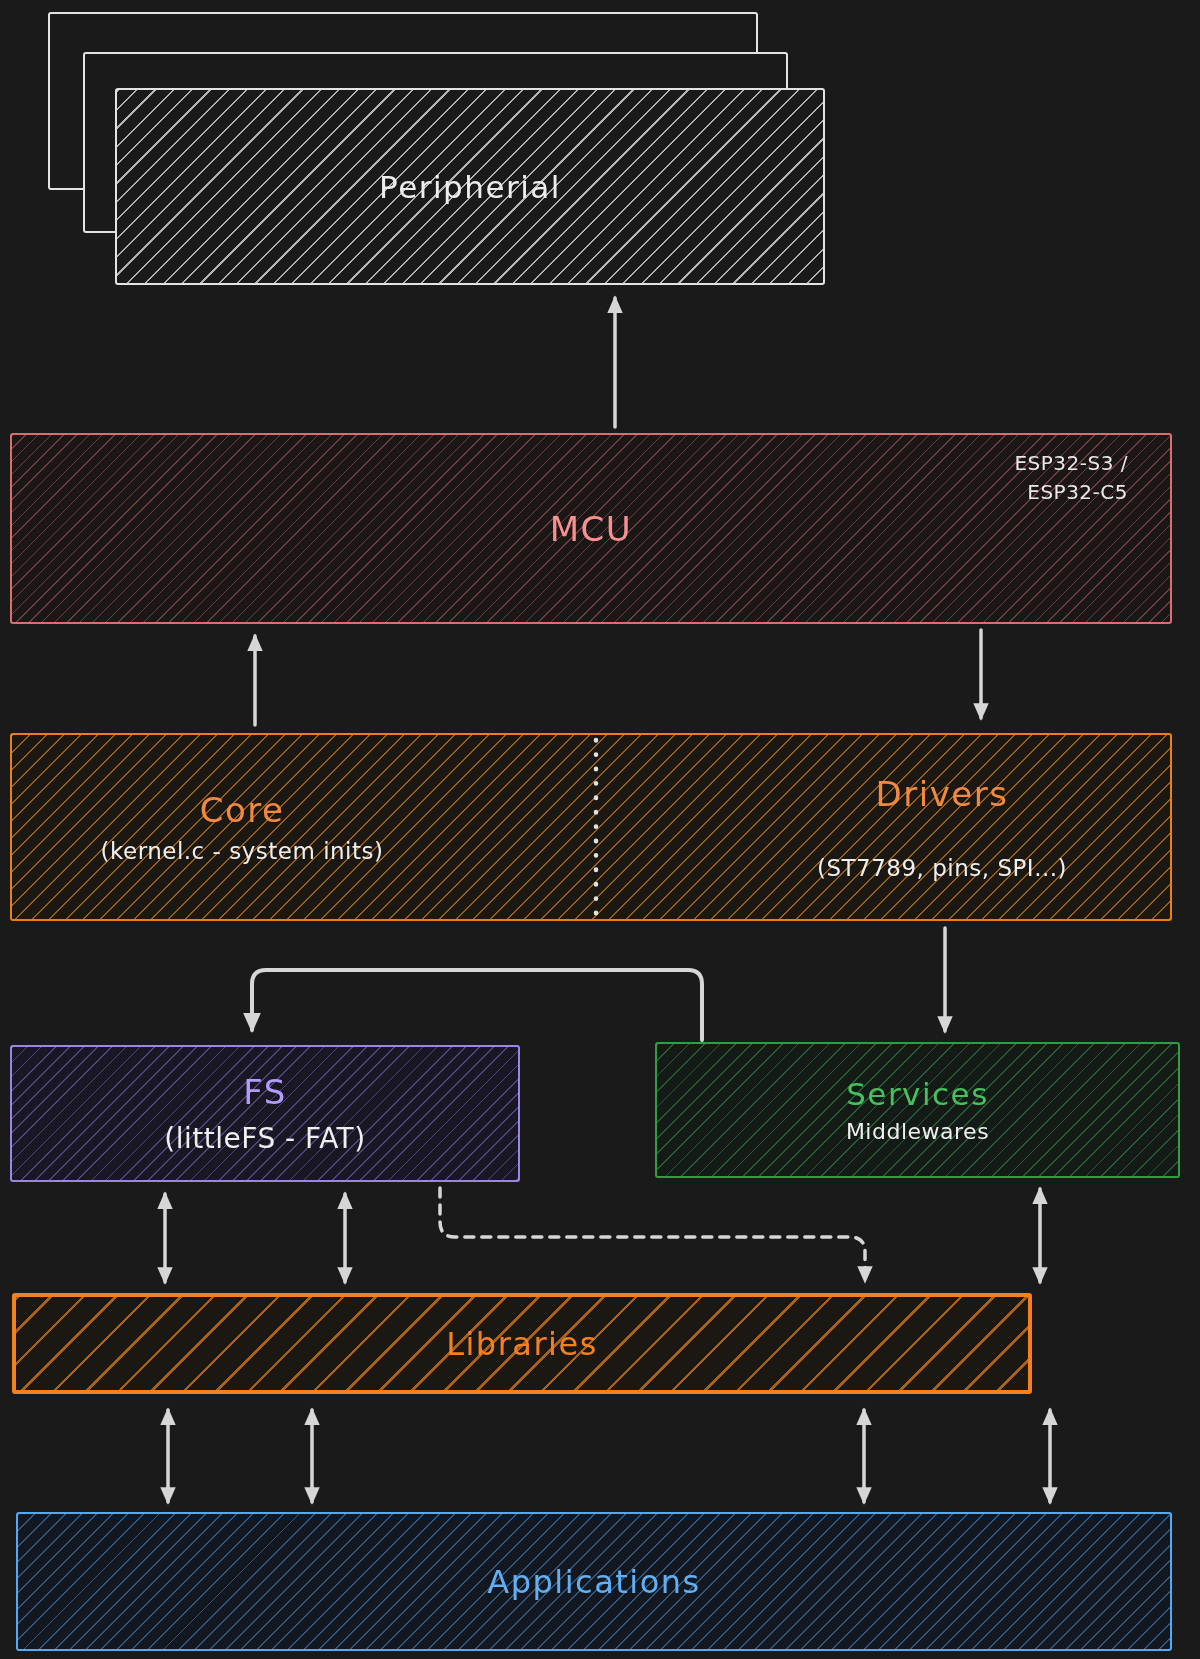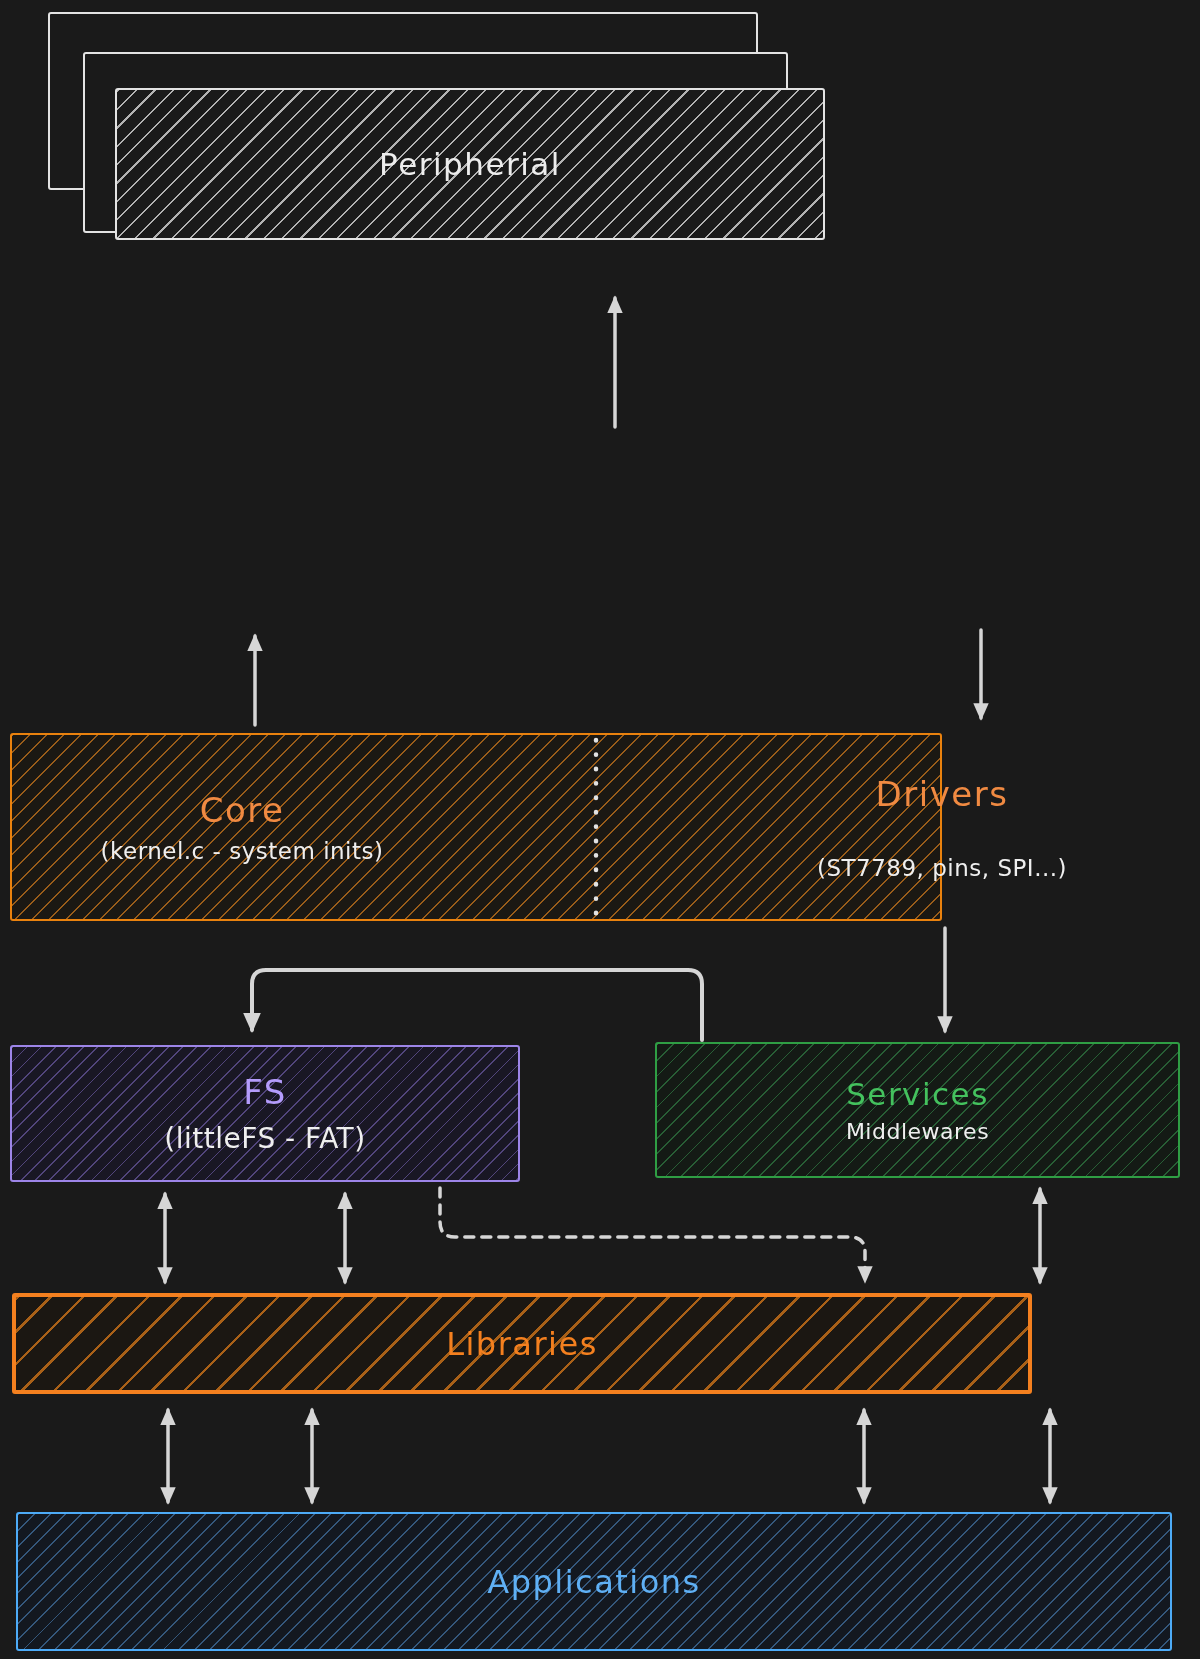--- a/index.html
+++ b/index.html
@@ -7,39 +7,39 @@
          overflow:hidden;font-family:"DejaVu Sans",sans-serif;}
   .box{position:absolute;box-sizing:border-box;border-radius:3px;
        display:flex;flex-direction:column;align-items:center;justify-content:center;}
   .label{letter-spacing:1.5px;white-space:nowrap;}
   .sublabel{letter-spacing:0.5px;white-space:nowrap;color:var(--sub-text,#efefef);}
 
   
   .p-back{background:var(--bg,#1a1a1a);border:2.5px solid var(--peripheral-accent,#e3e3e3);}
   #p-back1{left:48px;top:12px;width:710px;height:178px;}
   #p-back2{left:83px;top:52px;width:705px;height:181px;}
-  #p-front{left:115px;top:88px;width:710px;height:152px;
+  #p-front{left:115px;top:88px;width:710px;height:197px;
     border:2.5px solid var(--peripheral-accent,#e3e3e3);
     background:#1a1a1a repeating-linear-gradient(135deg,
       rgba(230,230,230,0.75) 0px,rgba(230,230,230,0.75) 1.6px,
       transparent 1.6px,transparent 13px);}
   #p-front .label{font-size:31px;color:var(--peripheral-text,#ededed);}
 
   
   #mcu{left:10px;top:433px;width:1162px;height:191px;
     border:2.5px solid var(--mcu-accent,#db6f6f);
     background:#1c1717 repeating-linear-gradient(135deg,
       rgba(215,110,110,0.45) 0px,rgba(215,110,110,0.45) 1px,
       transparent 1px,transparent 9px);}
   #mcu .label{font-size:34px;color:var(--mcu-text,#f79090);}
   #mcu-note{position:absolute;right:42px;top:14px;text-align:right;
     font-size:20px;line-height:1.45;color:var(--note-text,#e8e8e8);letter-spacing:0.5px;}
 
   
-  #coredrv{left:10px;top:733px;width:932px;height:188px;
+  #coredrv{left:10px;top:733px;width:1162px;height:188px;
     border:2.5px solid var(--core-accent,#ea820e);
     background:#1b1813 repeating-linear-gradient(135deg,
       rgba(222,130,30,0.65) 0px,rgba(222,130,30,0.65) 1.4px,
       transparent 1.4px,transparent 12px);}
   .half{position:absolute;top:0;height:100%;width:400px;display:flex;
         flex-direction:column;align-items:center;justify-content:center;gap:8px;}
   #core-half{left:30px;} #drivers-half{left:730px;gap:41px;}
   .half .label{font-size:34px;color:var(--core-text,#f08a42);}
   .half .sublabel{font-size:23px;}
 
@@ -85,20 +85,27 @@
 <body>
 
 <div id="stage">
 
   <div class="box p-back" id="p-back1"></div>
   <div class="box p-back" id="p-back2"></div>
   <div class="box" id="p-front">
     <div class="label">Peripherial</div>
   </div>
 
+  <div class="box" id="mcu">
+    <div id="mcu-note">
+      <div>ESP32-S3 /</div>
+      <div>ESP32-C5</div>
+    </div>
+    <div class="label">MCU</div>
+  </div>
 
   <div class="box" id="coredrv">
     <div class="half" id="core-half">
       <div class="label">Core</div>
       <div class="sublabel">(kernel.c - system inits)</div>
     </div>
     <div class="half" id="drivers-half">
       <div class="label">Drivers</div>
       <div class="sublabel">(ST7789, pins, SPI...)</div>
     </div>

